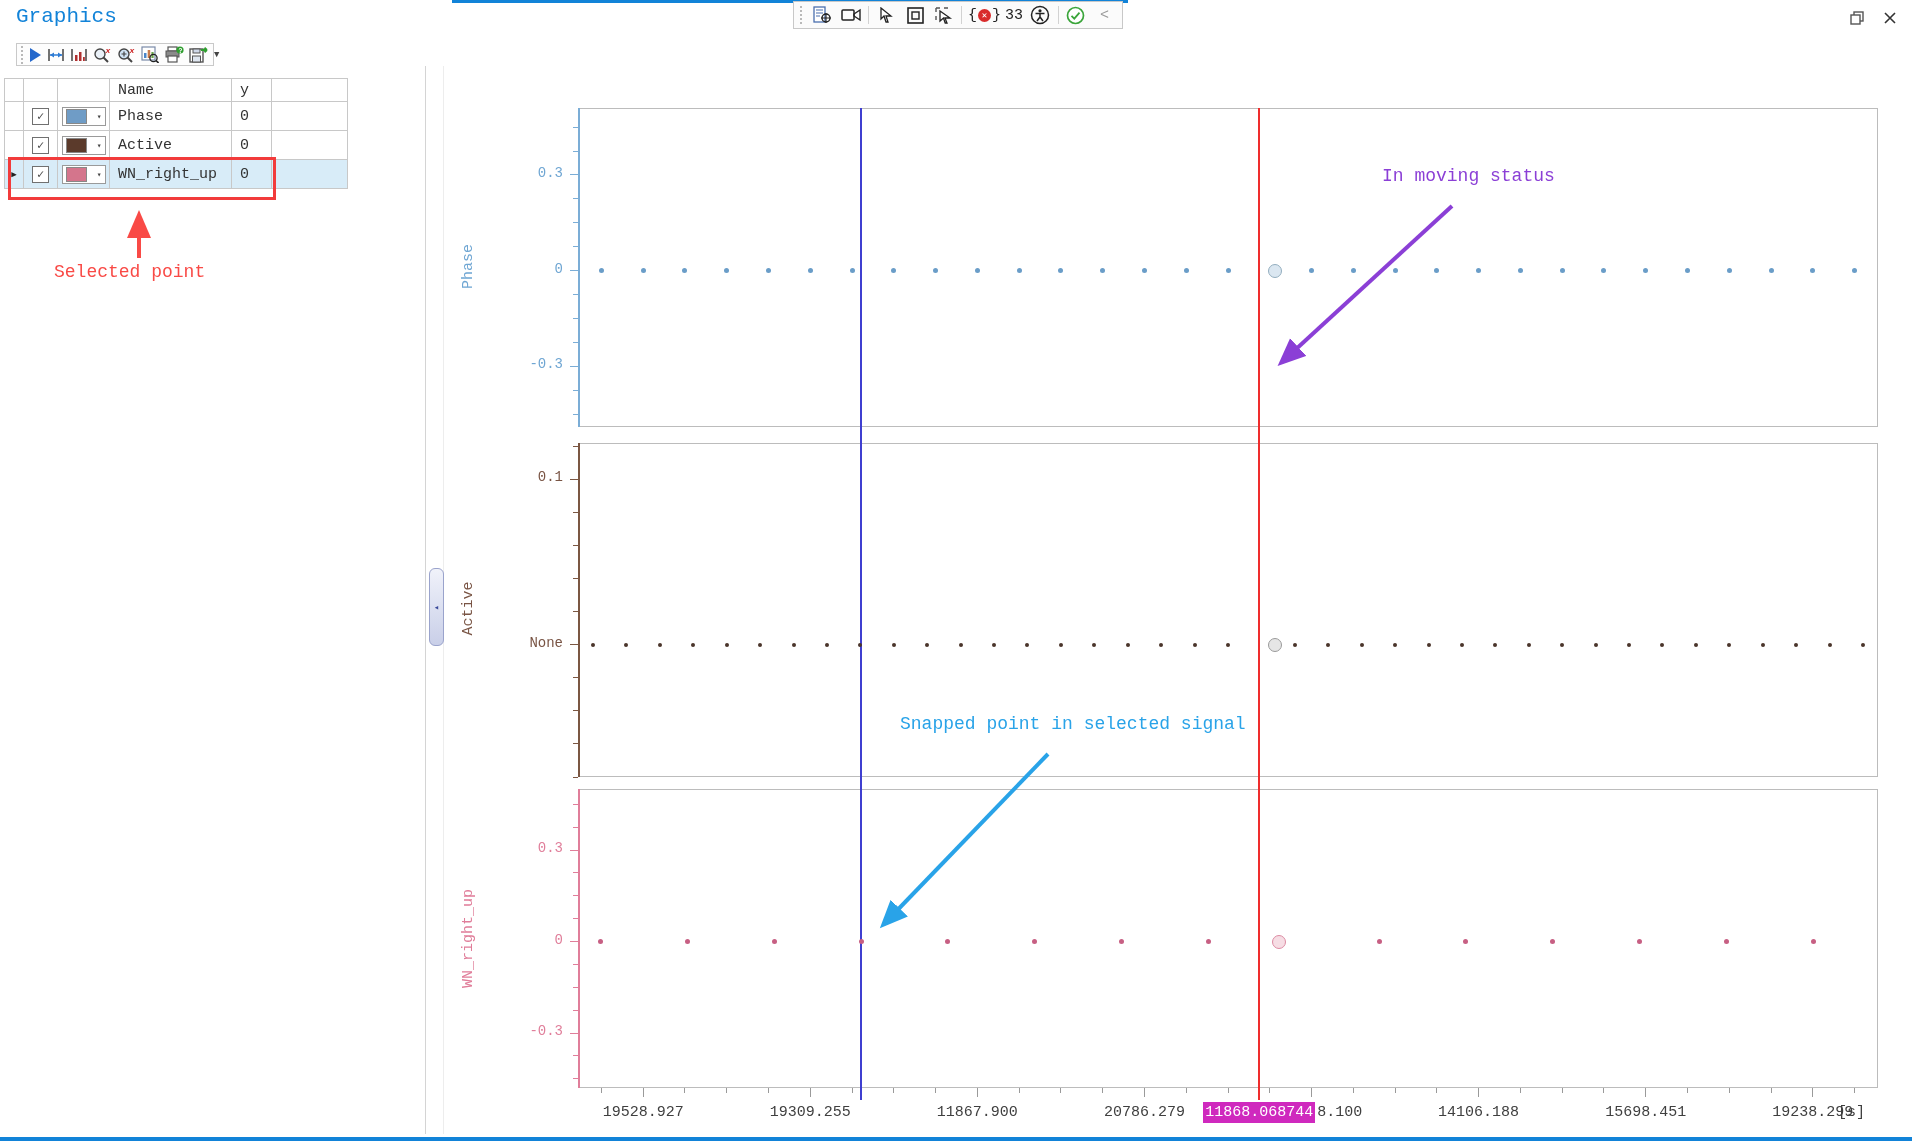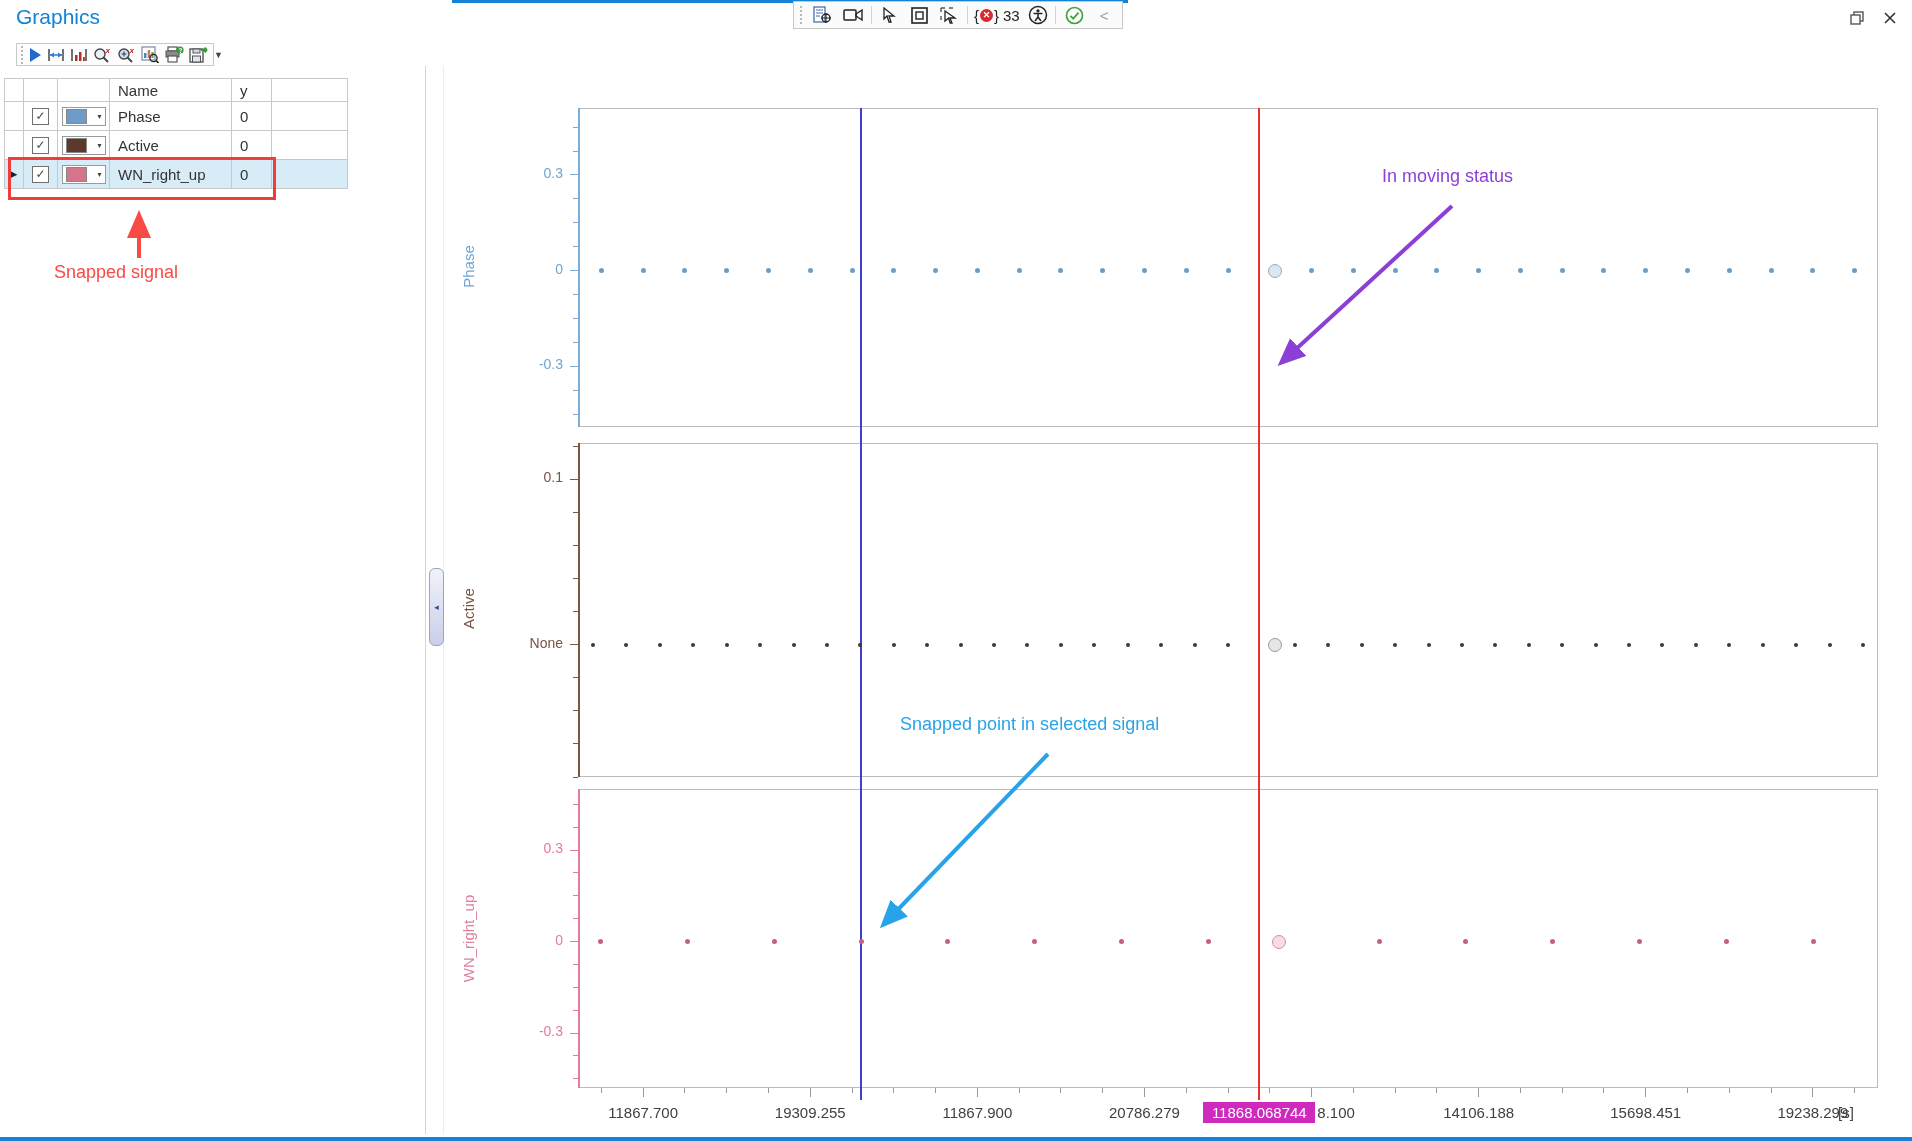--- a/index.html
+++ b/index.html
@@ -1,17 +1,17 @@
 <!DOCTYPE html>
 <html><head>
 <meta charset="utf-8">
 <style>
   html,body{margin:0;padding:0;background:#e8e8e8;}
   .window{position:relative;width:1912px;height:1141px;background:#ffffff;
-    font-family:Liberation Sans, sans-serif;outline:1px solid #b5b5b5;overflow:hidden;}
+    font-family:Liberation Mono, monospace;outline:1px solid #b5b5b5;overflow:hidden;}
   .abs{position:absolute;}
   
   .title{left:16px;top:5px;font-size:21px;color:#1283d8;}
   .top-accent{left:452px;top:0;width:676px;height:3px;background:#1283d8;}
   .winbtn{top:6px;width:24px;height:24px;display:flex;align-items:center;justify-content:center;cursor:pointer;}
   
   .ctoolbar{left:793px;top:1px;width:330px;height:28px;background:#fbfbfb;border:1px solid #c8c8c8;
     display:flex;align-items:center;gap:6px;padding:0 6px;box-sizing:border-box;}
   .grip{width:3px;height:18px;border-left:2px dotted #b9b9b9;}
   .tsep{width:1px;height:18px;background:#d2d2d2;}
@@ -261,21 +261,21 @@
           <span class="swatch" style="background:#d4758c;"></span>
           <span class="ddArrow">▾</span>
         </span>
       </div>
     <div class="tcell c3 selrow">WN_right_up</div>
     <div class="tcell c4 selrow">0</div>
     <div class="tcell c5 selrow"></div>
   </div>
 
   <div class="abs redbox"></div>
-  <div class="abs annot-red">Snapped signal</div>
+  <div class="abs annot-red">Selected point</div>
 
 
   <div class="abs vline" style="left:425px;"></div>
   <div class="abs vline" style="left:443px;background:#ededed;"></div>
   <div class="abs pill">◂</div>
 
   <div class="abs ylab" style="left:413px;top:258px;width:110px;color:#6fa6d3;">Phase</div>
   <div class="abs ylab" style="left:413px;top:600px;width:110px;color:#795444;">Active</div>
   <div class="abs ylab" style="left:408px;top:930px;width:120px;color:#e07e9a;">WN_right_up</div>
 
@@ -412,21 +412,21 @@
       <div style="position: absolute; left: 1376.55px; top: 939.051px; width: 5px; height: 5px; border-radius: 50%; background: rgb(199, 95, 131); z-index: 5;"></div>
       <div style="position: absolute; left: 1463.44px; top: 939.051px; width: 5px; height: 5px; border-radius: 50%; background: rgb(199, 95, 131); z-index: 5;"></div>
       <div style="position: absolute; left: 1550.33px; top: 939.051px; width: 5px; height: 5px; border-radius: 50%; background: rgb(199, 95, 131); z-index: 5;"></div>
       <div style="position: absolute; left: 1637.22px; top: 939.051px; width: 5px; height: 5px; border-radius: 50%; background: rgb(199, 95, 131); z-index: 5;"></div>
       <div style="position: absolute; left: 1724.11px; top: 939.051px; width: 5px; height: 5px; border-radius: 50%; background: rgb(199, 95, 131); z-index: 5;"></div>
       <div style="position: absolute; left: 1811px; top: 939.051px; width: 5px; height: 5px; border-radius: 50%; background: rgb(199, 95, 131); z-index: 5;"></div>
       <div style="position: absolute; left: 1271.66px; top: 934.551px; width: 14px; height: 14px; border-radius: 50%; background: rgb(246, 221, 228); border: 1.5px solid rgb(221, 139, 163); box-sizing: border-box; z-index: 6;"></div>
       <div style="position: absolute; left: 860.259px; top: 108px; width: 1.5px; height: 980px; background: rgb(63, 63, 208); z-index: 4;"></div>
       <div style="position: absolute; left: 1258.32px; top: 108px; width: 2px; height: 980px; background: rgb(239, 45, 45); z-index: 4;"></div>
       <div style="position: absolute; left: 642.667px; top: 1088px; width: 1px; height: 9px; background: rgb(154, 154, 154);"></div>
-      <div style="position: absolute; left: 583.167px; top: 1104px; width: 120px; text-align: center; font-size: 15px; color: rgb(63, 63, 63);">11867.700</div>
+      <div style="position: absolute; left: 583.167px; top: 1104px; width: 120px; text-align: center; font-size: 15px; color: rgb(63, 63, 63);">19528.927</div>
       <div style="position: absolute; left: 809.762px; top: 1088px; width: 1px; height: 9px; background: rgb(154, 154, 154);"></div>
       <div style="position: absolute; left: 750.262px; top: 1104px; width: 120px; text-align: center; font-size: 15px; color: rgb(63, 63, 63);">19309.255</div>
       <div style="position: absolute; left: 976.857px; top: 1088px; width: 1px; height: 9px; background: rgb(154, 154, 154);"></div>
       <div style="position: absolute; left: 917.357px; top: 1104px; width: 120px; text-align: center; font-size: 15px; color: rgb(63, 63, 63);">11867.900</div>
       <div style="position: absolute; left: 1143.95px; top: 1088px; width: 1px; height: 9px; background: rgb(154, 154, 154);"></div>
       <div style="position: absolute; left: 1084.45px; top: 1104px; width: 120px; text-align: center; font-size: 15px; color: rgb(63, 63, 63);">20786.279</div>
       <div style="position: absolute; left: 1311.05px; top: 1088px; width: 1px; height: 9px; background: rgb(154, 154, 154);"></div>
       <div style="position: absolute; left: 1478.14px; top: 1088px; width: 1px; height: 9px; background: rgb(154, 154, 154);"></div>
       <div style="position: absolute; left: 1418.64px; top: 1104px; width: 120px; text-align: center; font-size: 15px; color: rgb(63, 63, 63);">14106.188</div>
       <div style="position: absolute; left: 1645.24px; top: 1088px; width: 1px; height: 9px; background: rgb(154, 154, 154);"></div>

